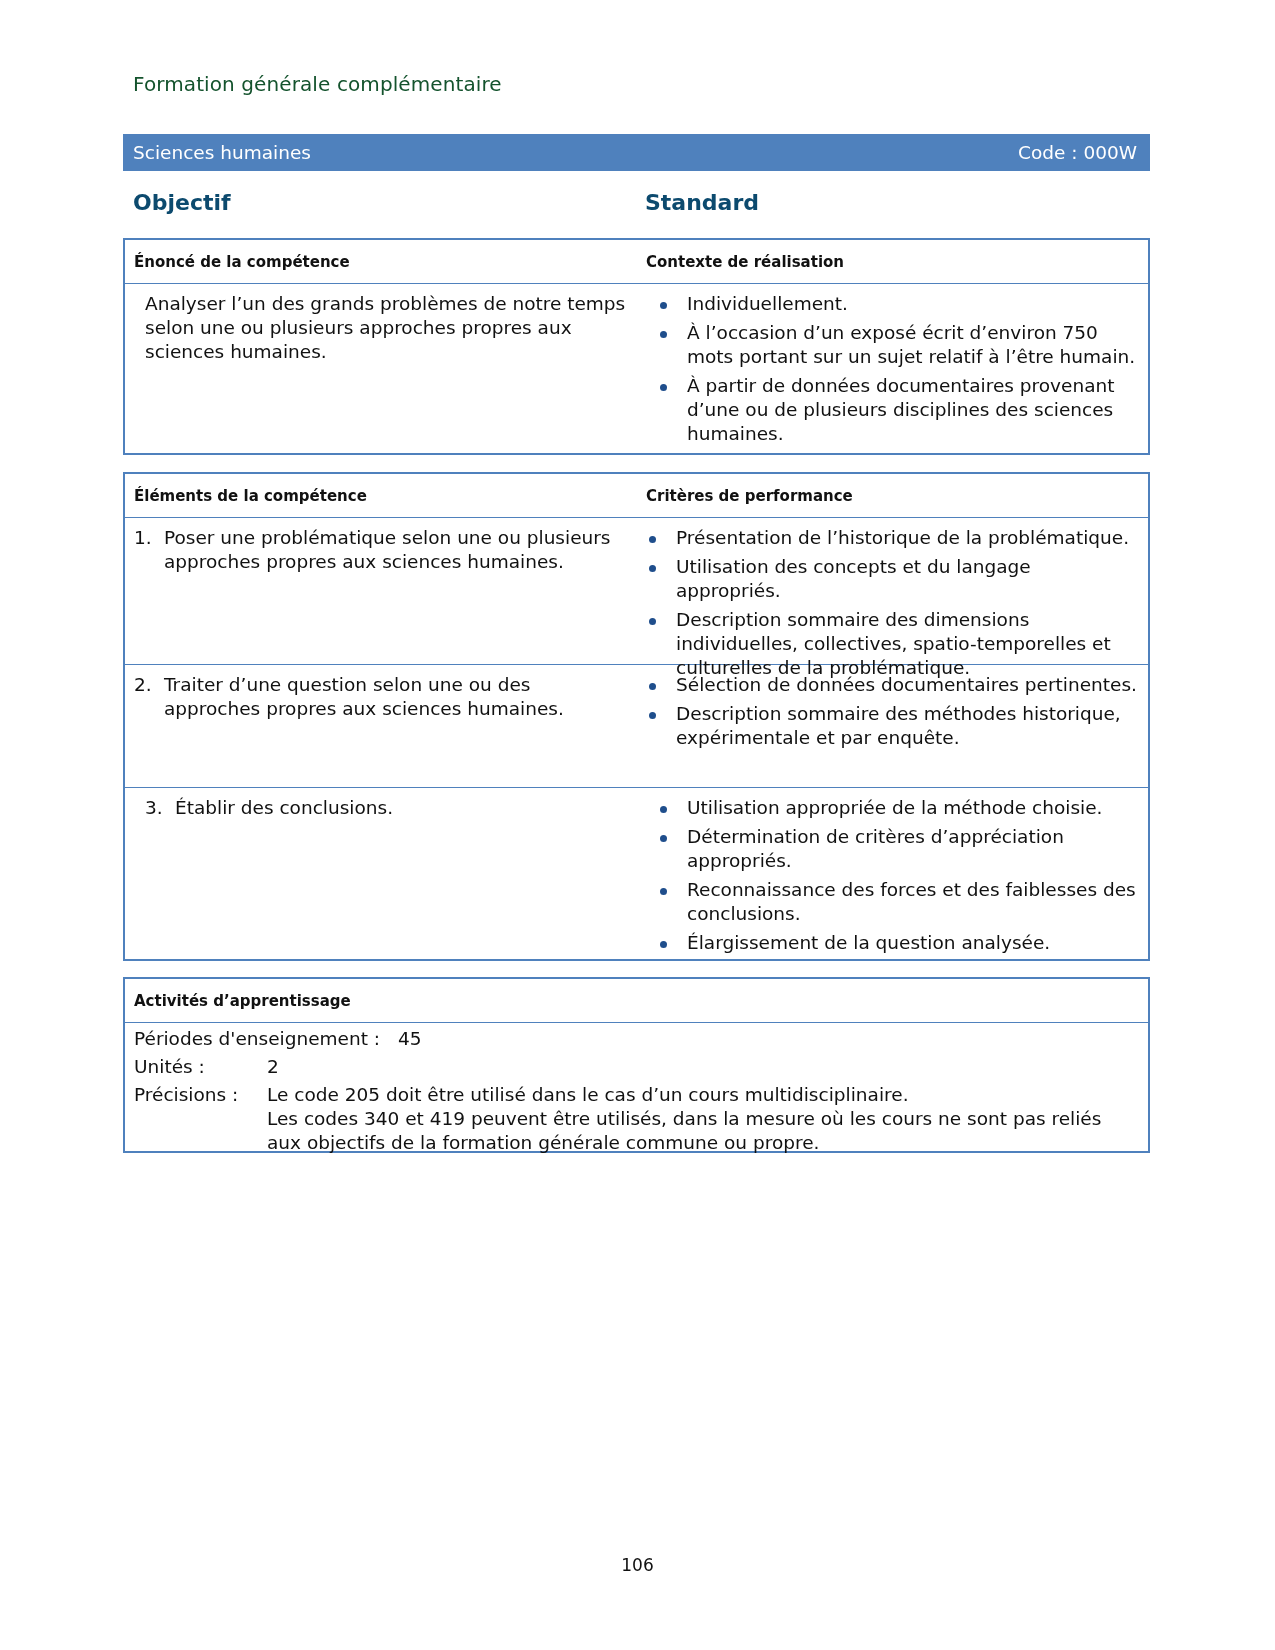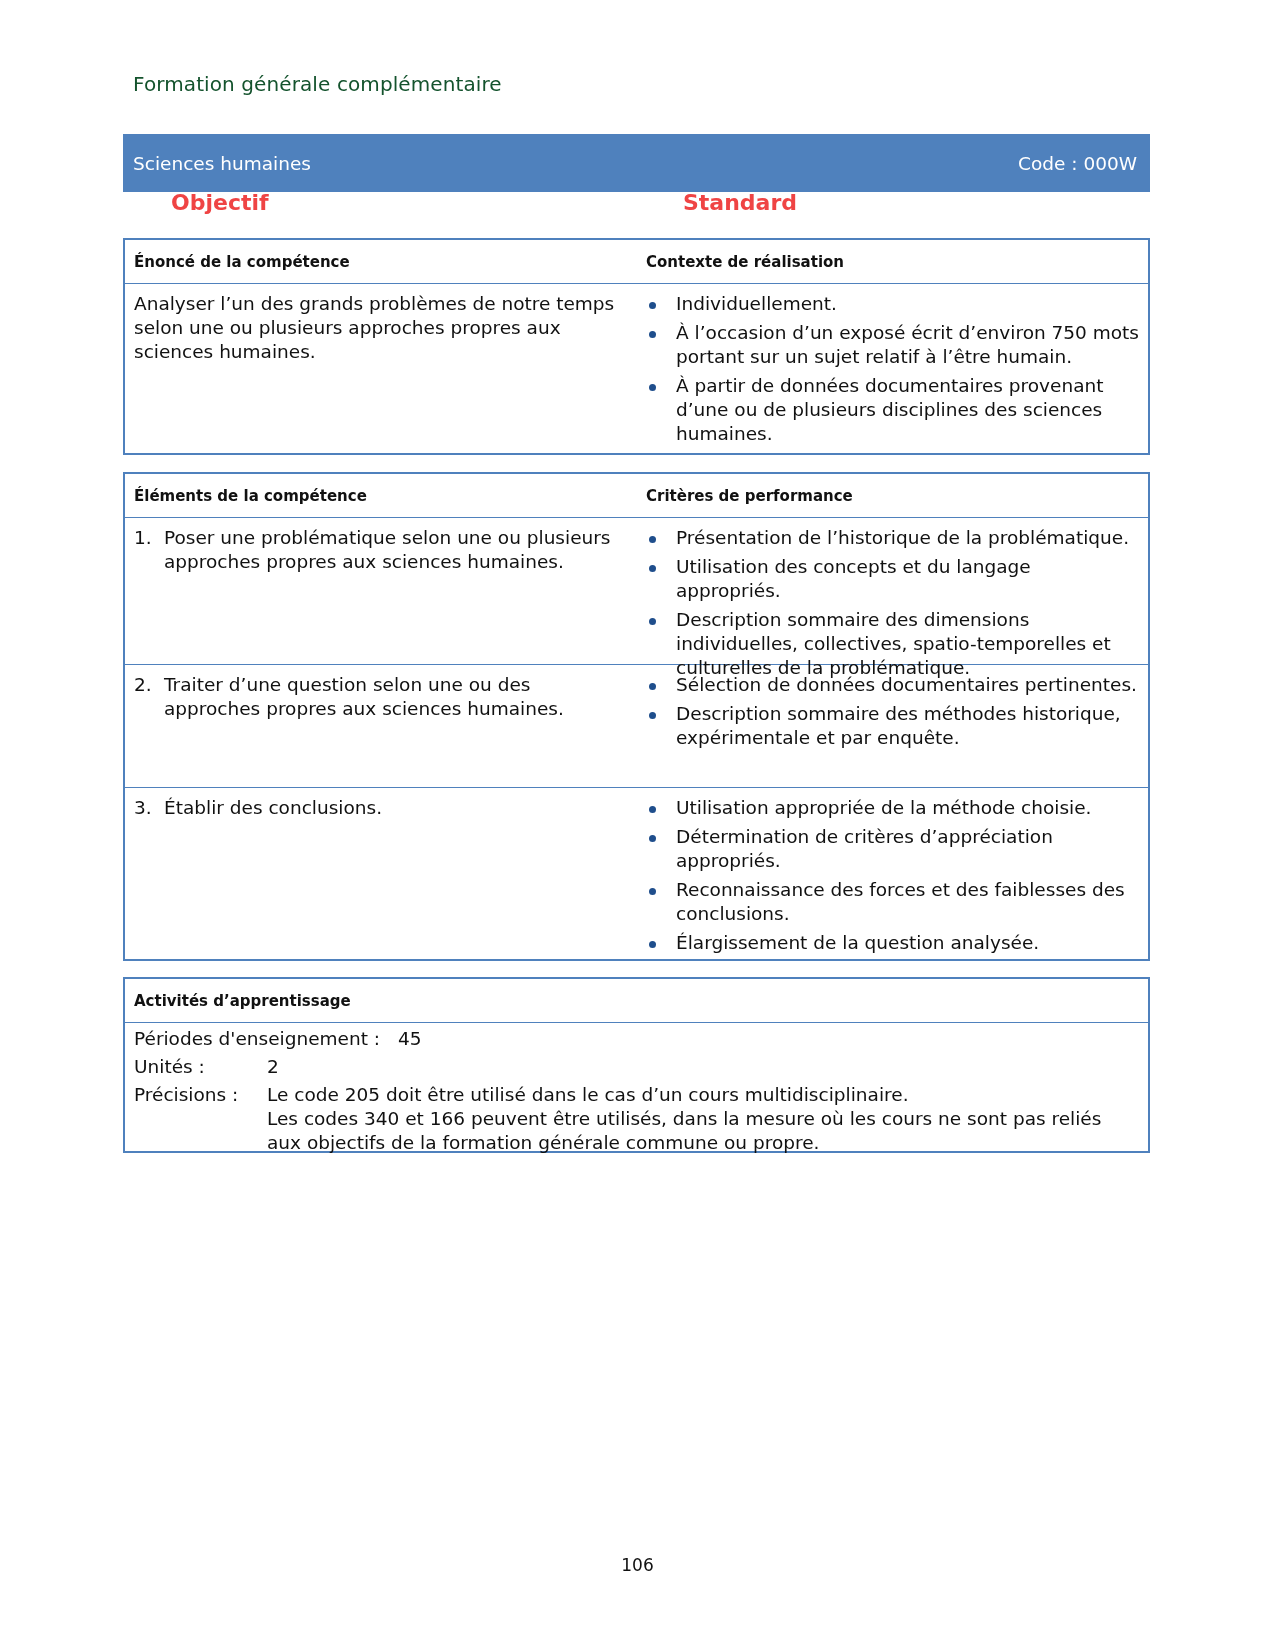--- a/index.html
+++ b/index.html
@@ -1,28 +1,28 @@
 <!DOCTYPE html>
 <html><head>
 <meta charset="utf-8">
 <style>
   html, body { margin: 0; padding: 0; background: #ffffff; }
   body { width: 1275px; height: 1650px; position: relative; font-family: "DejaVu Sans", sans-serif; color: #111; }
   .section-title { position: absolute; left: 133px; top: 72px; font-size: 20px; color: #14532d; letter-spacing: 0.1px; }
-  .band { position: absolute; left: 123px; top: 134px; width: 1027px; height: 58px; background: #4f81bd; color: #fff; display: flex; justify-content: space-between; align-items: center; padding: 0 13px 0 10px; box-sizing: border-box; font-size: 18.5px; }
-  .col-heads { position: absolute; left: 133px; top: 190px; width: 1010px; height: 36px; font-weight: bold; font-size: 22px; color: #ef4444; margin-left: 38px; }
+  .band { position: absolute; left: 123px; top: 134px; width: 1027px; height: 37px; background: #4f81bd; color: #fff; display: flex; justify-content: space-between; align-items: center; padding: 0 13px 0 10px; box-sizing: border-box; font-size: 18.5px; }
+  .col-heads { position: absolute; left: 133px; top: 190px; width: 1010px; height: 36px; font-weight: bold; font-size: 22px; color: #0c4a6e; }
   .col-heads .h-left { position: absolute; left: 0; top: 0; }
   .col-heads .h-right { position: absolute; left: 512px; top: 0; }
   .tbl { position: absolute; left: 123px; width: 1027px; border: 2.5px solid #4f81bd; box-sizing: border-box; }
   .thead { display: flex; border-bottom: 1px solid #4f81bd; height: 43px; align-items: center; font-weight: bold; font-size: 15px; }
   .thead .c { padding-left: 9px; }
   .c-left { width: 512px; box-sizing: border-box; }
   .c-right { flex: 1; box-sizing: border-box; }
   .trow { display: flex; border-bottom: 1px solid #4f81bd; font-size: 18.5px; line-height: 24px; }
-  .trow:last-child { border-bottom: none; }
+  .trow:last-child { border-bottom: none; margin-left: 11px; }
   .trow .c-left { padding: 8px 10px 8px 9px; }
   .trow .c-right { padding: 8px 8px 6px 9px; }
   .numitem { display: flex; }
   .numitem .num { width: 30px; flex: 0 0 30px; }
   ul.bul { list-style: none; margin: 0; padding: 0; }
   ul.bul li { position: relative; padding-left: 30px; margin-bottom: 5px; }
   ul.bul li .dot { position: absolute; left: 3px; top: 10px; width: 7px; height: 7px; border-radius: 50%; background: #1f4e8c; }
   .act-body { padding: 4px 10px 8px 9px; font-size: 18.5px; line-height: 24px; }
   .act-line { display: flex; margin-bottom: 4px; }
   .act-label { flex: 0 0 133px; }
@@ -127,19 +127,19 @@
       <span>45</span>
     </div>
     <div class="act-line">
       <span class="act-label">Unités :</span>
       <span>2</span>
     </div>
     <div class="act-line">
       <span class="act-label">Précisions :</span>
       <div class="act-val">
         <p>Le code 205 doit être utilisé dans le cas d’un cours multidisciplinaire.</p>
-        <p>Les codes 340 et 166 peuvent être utilisés, dans la mesure où les cours ne sont pas reliés aux objectifs de la formation générale commune ou propre.</p>
+        <p>Les codes 340 et 419 peuvent être utilisés, dans la mesure où les cours ne sont pas reliés aux objectifs de la formation générale commune ou propre.</p>
       </div>
     </div>
   </div>
 </div>
 
 <div class="page-num">106</div>
 
 </body></html>

